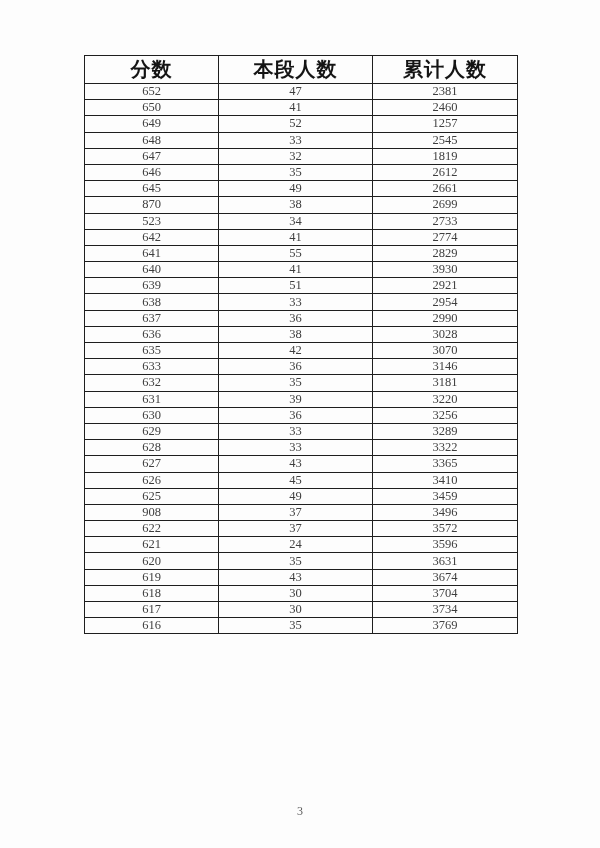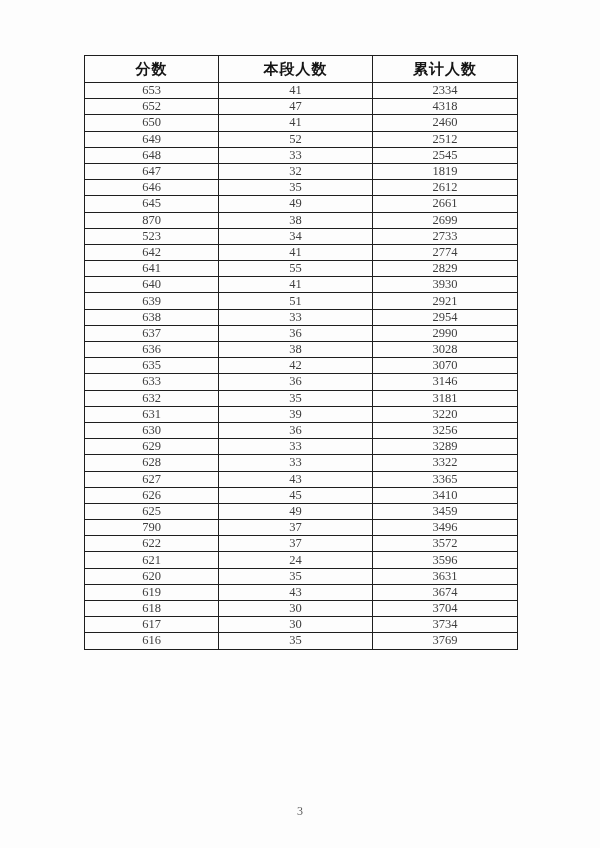--- a/index.html
+++ b/index.html
@@ -32,21 +32,21 @@
   .score-table th,
   .score-table td {
     border: 1.6px solid #1e1e1e;
     text-align: center;
     vertical-align: middle;
     padding: 0;
     overflow: hidden;
   }
   .score-table th {
     height: 26px;
-    font-size: 15px;
+    font-size: 20px;
     font-weight: bold;
     color: #141414;
     letter-spacing: 1px;
     text-align: center;
   }
   .score-table td {
     height: 15.2px;
     font-size: 12.5px;
     color: #3e3e3e;
   }
@@ -72,38 +72,33 @@
     </colgroup>
     <thead>
       <tr>
         <th>分数</th>
         <th>本段人数</th>
         <th>累计人数</th>
       </tr>
     </thead>
     <tbody id="table-body">
         <tr>
-          <td>653</td>
-          <td>41</td>
-          <td>2334</td>
-        </tr>
-        <tr>
           <td>652</td>
           <td>47</td>
-          <td>4318</td>
+          <td>2381</td>
         </tr>
         <tr>
           <td>650</td>
           <td>41</td>
           <td>2460</td>
         </tr>
         <tr>
           <td>649</td>
           <td>52</td>
-          <td>2512</td>
+          <td>1257</td>
         </tr>
         <tr>
           <td>648</td>
           <td>33</td>
           <td>2545</td>
         </tr>
         <tr>
           <td>647</td>
           <td>32</td>
           <td>1819</td>
@@ -207,21 +202,21 @@
           <td>626</td>
           <td>45</td>
           <td>3410</td>
         </tr>
         <tr>
           <td>625</td>
           <td>49</td>
           <td>3459</td>
         </tr>
         <tr>
-          <td>790</td>
+          <td>908</td>
           <td>37</td>
           <td>3496</td>
         </tr>
         <tr>
           <td>622</td>
           <td>37</td>
           <td>3572</td>
         </tr>
         <tr>
           <td>621</td>

